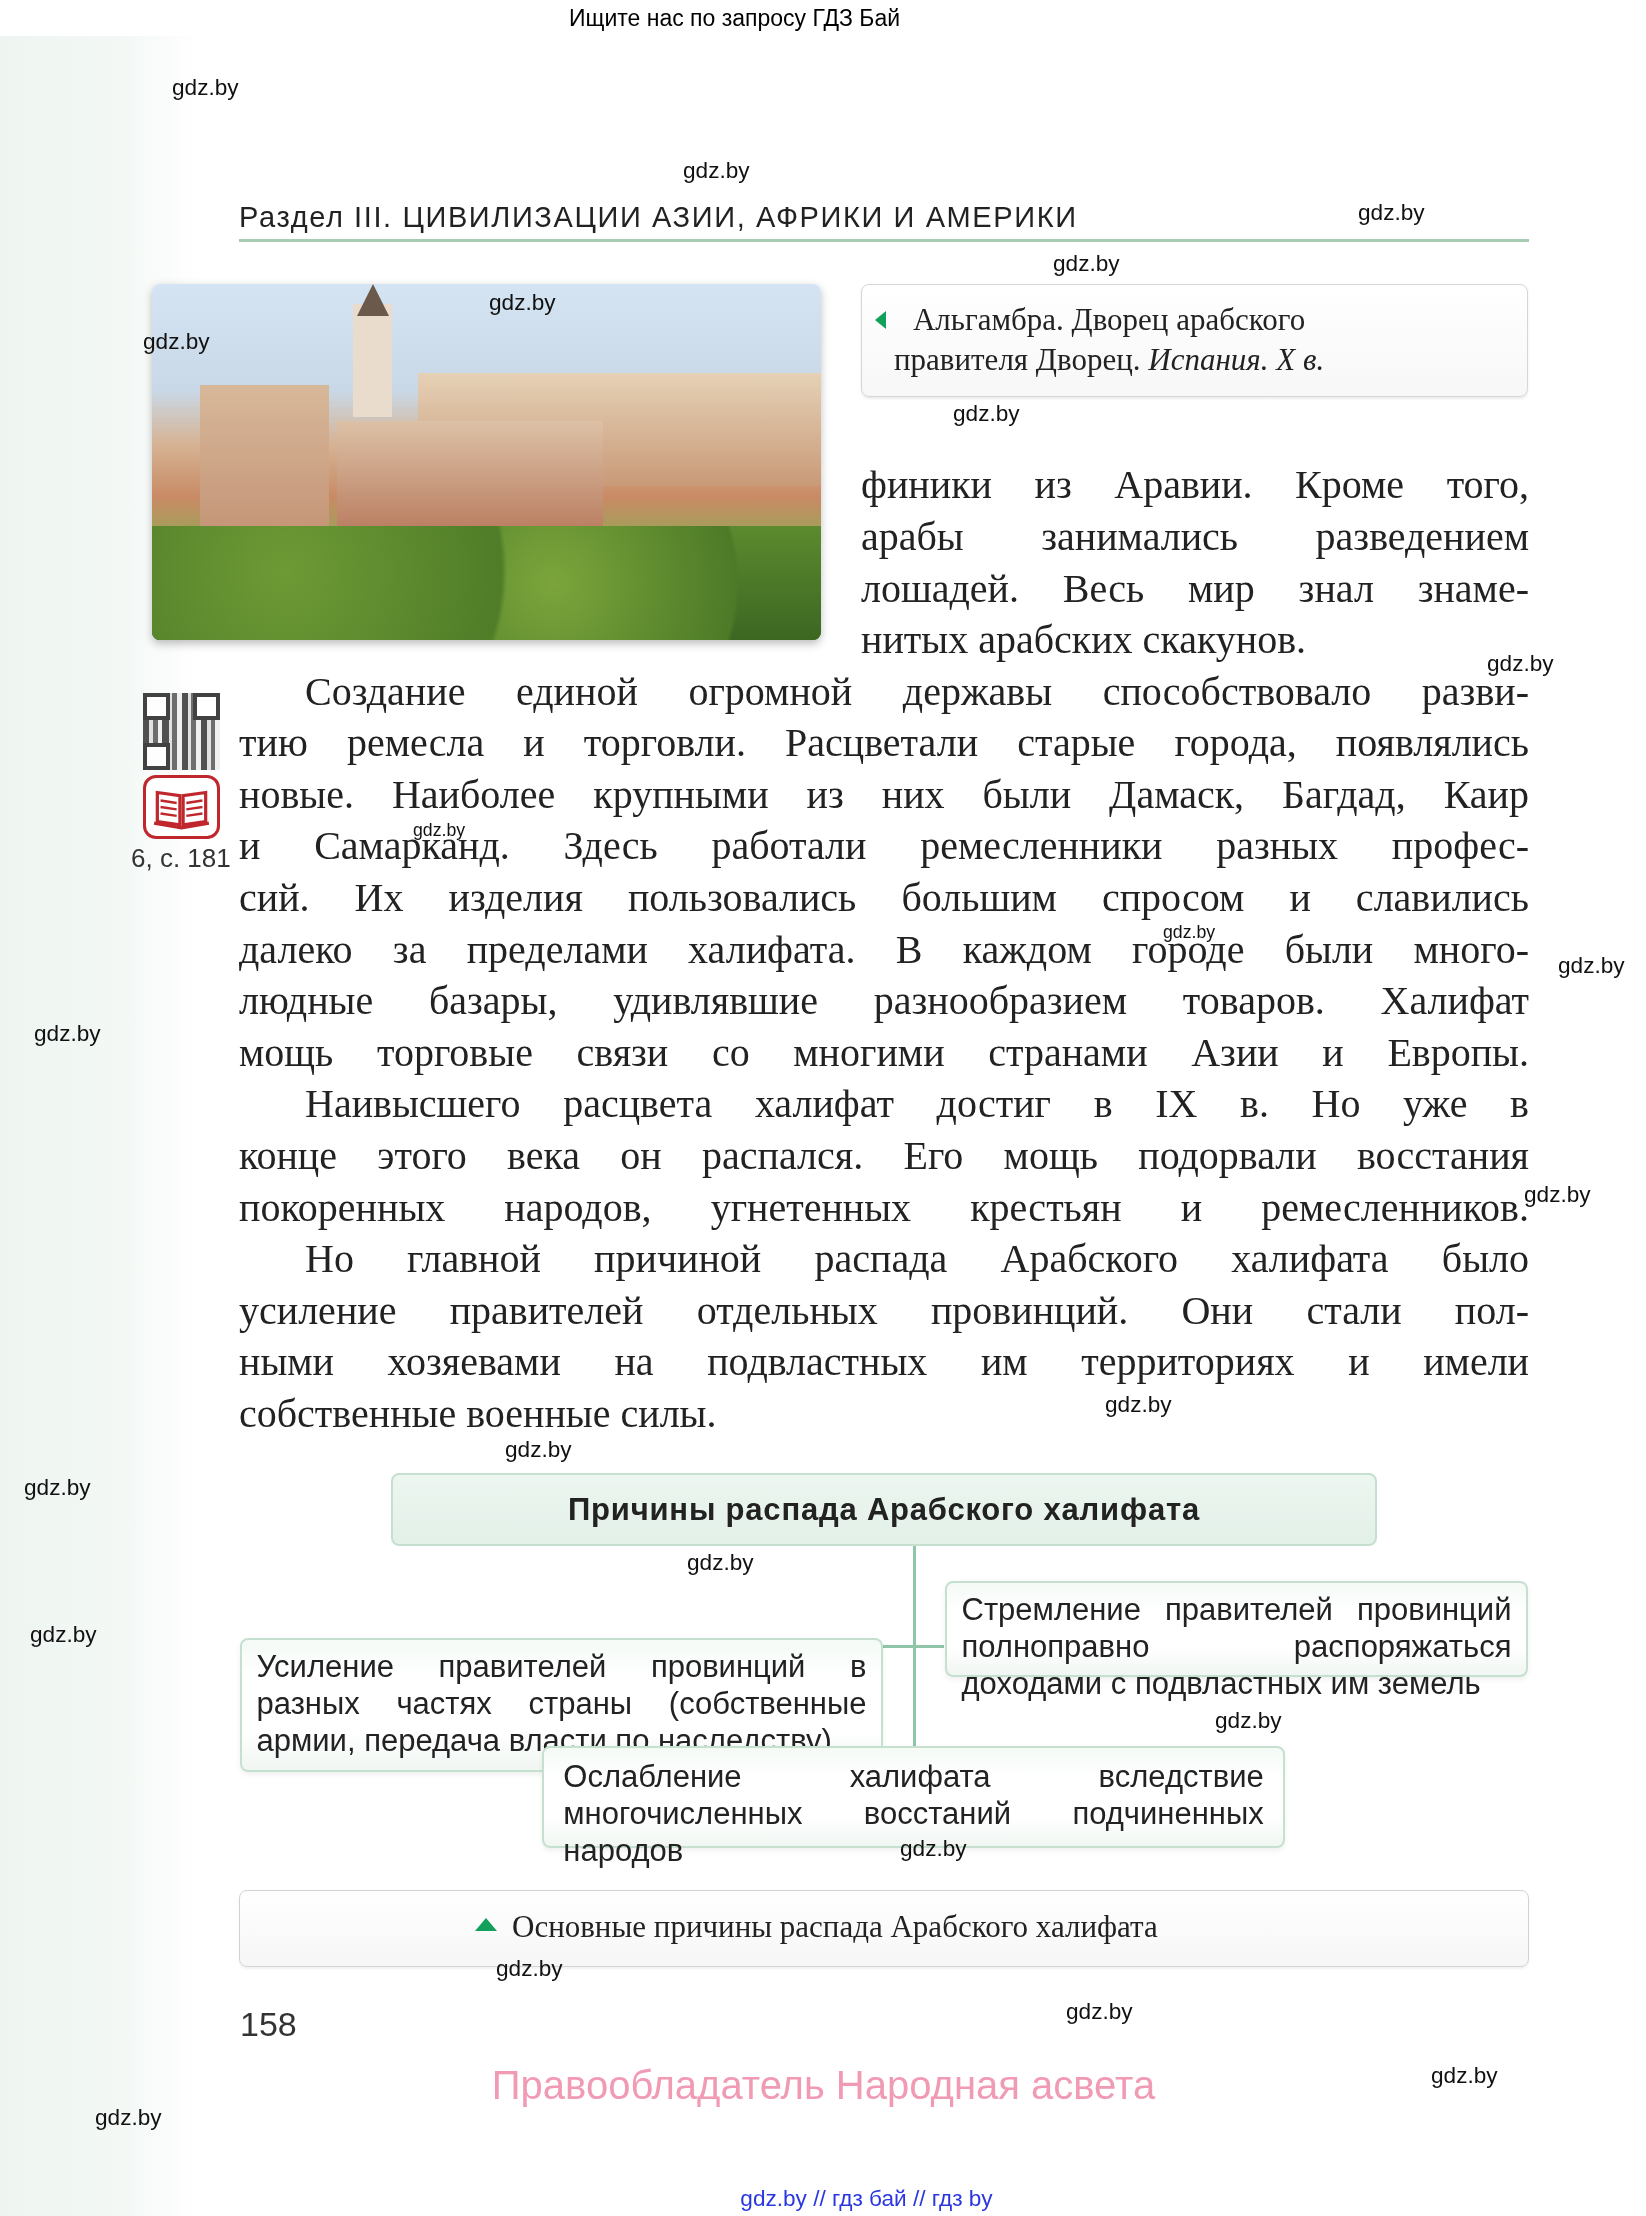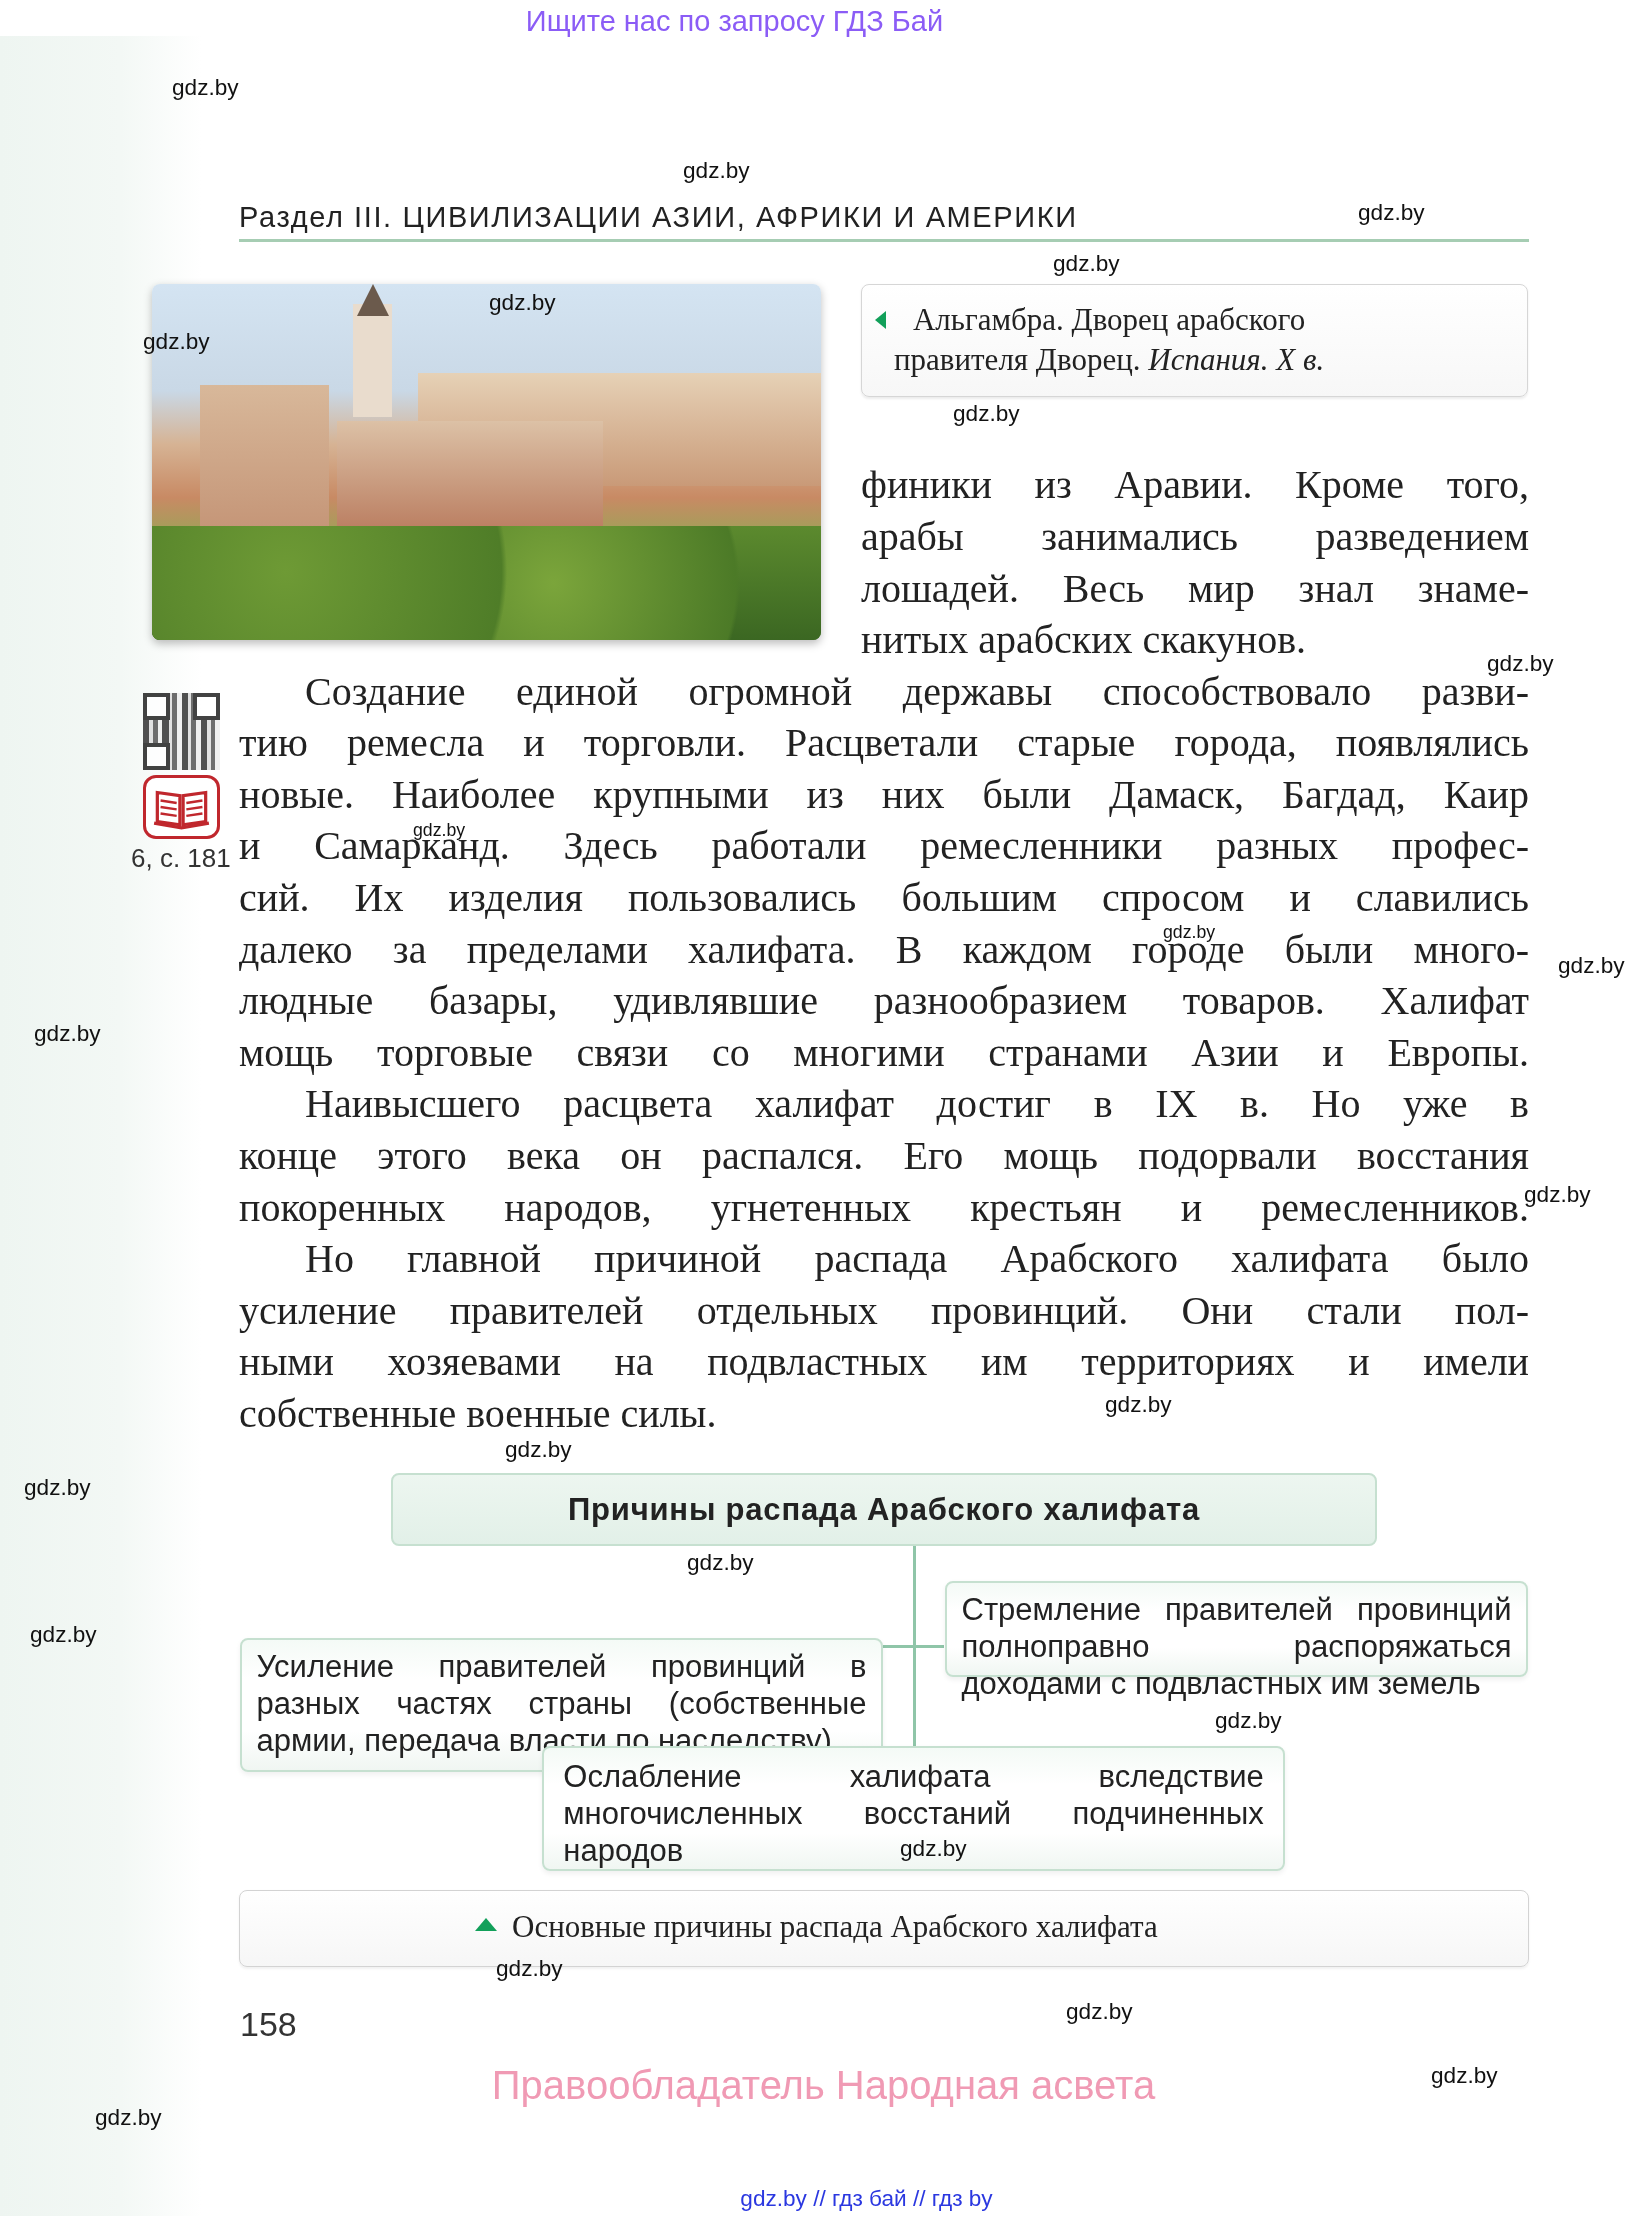--- a/index.html
+++ b/index.html
@@ -1,19 +1,19 @@
 <!DOCTYPE html>
 <html style="font-size:13px"><head>
 <meta charset="utf-8">
 <style>
   html,body{margin:0;padding:0;}
   body{width:1647px;height:2216px;position:relative;background:#ffffff;overflow:hidden;font-family:"Liberation Sans",sans-serif;}
   .abs{position:absolute;}
   .leftstrip{left:0;top:36px;width:201px;height:2180px;background:linear-gradient(to right,#eef5f1 0%,#f3f8f5 60%,#ffffff 100%);}
-  .topnote{left:0;width:1469px;top:4.8px;text-align:center;color:#8b5cf6;font-size:29px;}
+  .topnote{left:0;width:1469px;top:4.8px;text-align:center;color:#000000;font-size:23px;}
   .wm{color:#111;font-size:22.6px;font-family:"Liberation Sans",sans-serif;}
   .section-head{left:239px;top:201px;font-size:29px;letter-spacing:1.6px;color:#222;}
   .section-line{left:239px;top:239px;width:1290px;height:3.2px;background:#a6cdb3;}
   .photo{left:152px;top:284px;width:669px;height:356px;border-radius:8px;overflow:hidden;box-shadow:0 3.2px 8px rgba(0,0,0,0.25);
     background:linear-gradient(to bottom,#d4e4f2 0%,#c9d8e6 30%,#d6b394 45%,#c88a64 60%,#9aa457 72%,#5f8e33 85%,#3f6e24 100%);}
   .photo .tower{position:absolute;left:48px;top:101px;width:129px;height:234px;background:linear-gradient(#d8b89a,#b98062);}
   .photo .tower2{position:absolute;left:201px;top:20px;width:39px;height:113px;background:#e9dccd;}
   .photo .spire{position:absolute;left:205px;top:0;width:0;height:0;border-left:16px solid transparent;border-right:16px solid transparent;border-bottom:32px solid #6b5a4c;}
   .photo .palace{position:absolute;left:266px;top:89px;width:403px;height:113px;background:linear-gradient(#e6d1b6,#c99a78);}
   .photo .mid{position:absolute;left:185px;top:137px;width:266px;height:121px;background:linear-gradient(#dcc1a6,#b7775a);}
@@ -119,21 +119,21 @@
 <div class="abs wm" style="left:1105px;top:1392px">gdz.by</div>
 <div class="abs wm" style="left:505px;top:1437px">gdz.by</div>
 <div class="abs wm" style="left:24px;top:1475px">gdz.by</div>
 <div class="abs wm" style="left:30px;top:1622px">gdz.by</div>
 
 <div class="abs vline" style="left:913px;top:1546px;width:3.2px;height:200px"></div>
 <div class="abs vline" style="left:883px;top:1645px;width:61px;height:3.2px"></div>
 <div class="abs diag-title">Причины распада Арабского халифата</div>
 <div class="abs dbox" style="left:240px;top:1638px;width:643px;height:134px">Усиление правителей провинций в разных частях страны (собственные армии, передача власти по наследству)</div>
 <div class="abs dbox" style="left:945px;top:1581px;width:583px;height:96px">Стремление правителей провинций полноправно распоряжаться доходами с подвластных им земель</div>
-<div class="abs dbox" style="left:542px;top:1746px;width:743px;height:125px;padding:9.7px 19.3px">Ослабление халифата вследствие многочисленных восстаний подчиненных народов</div>
+<div class="abs dbox" style="left:542px;top:1746px;width:743px;height:102px;padding:9.7px 19.3px">Ослабление халифата вследствие многочисленных восстаний подчиненных народов</div>
 <div class="abs wm" style="left:687px;top:1550px">gdz.by</div>
 <div class="abs wm" style="left:1215px;top:1708px">gdz.by</div>
 <div class="abs wm" style="left:900px;top:1836px">gdz.by</div>
 
 <div class="abs cap-bar">
   <div class="tri"></div>
   <div class="txt">Основные причины распада Арабского халифата</div>
 </div>
 <div class="abs wm" style="left:496px;top:1956px">gdz.by</div>
 

